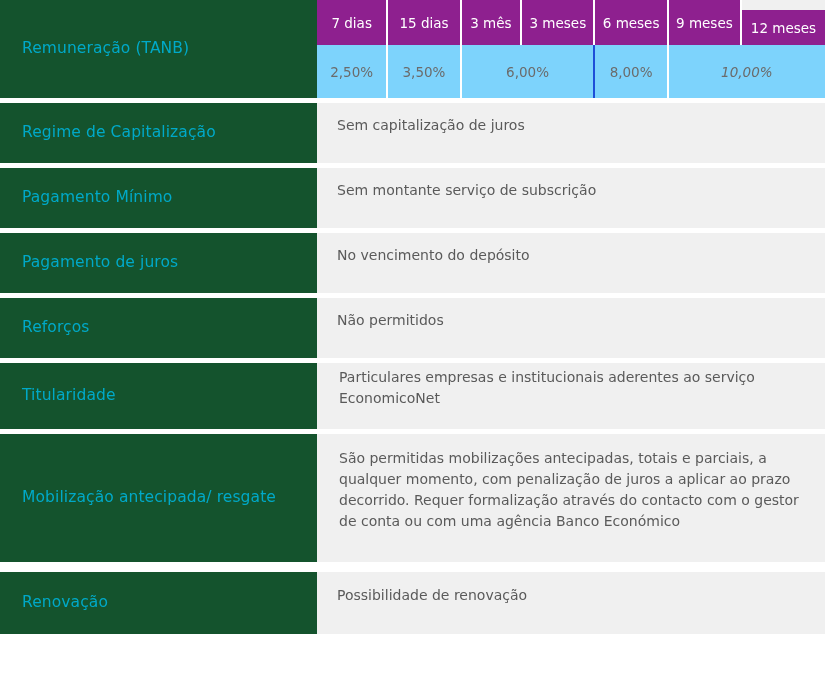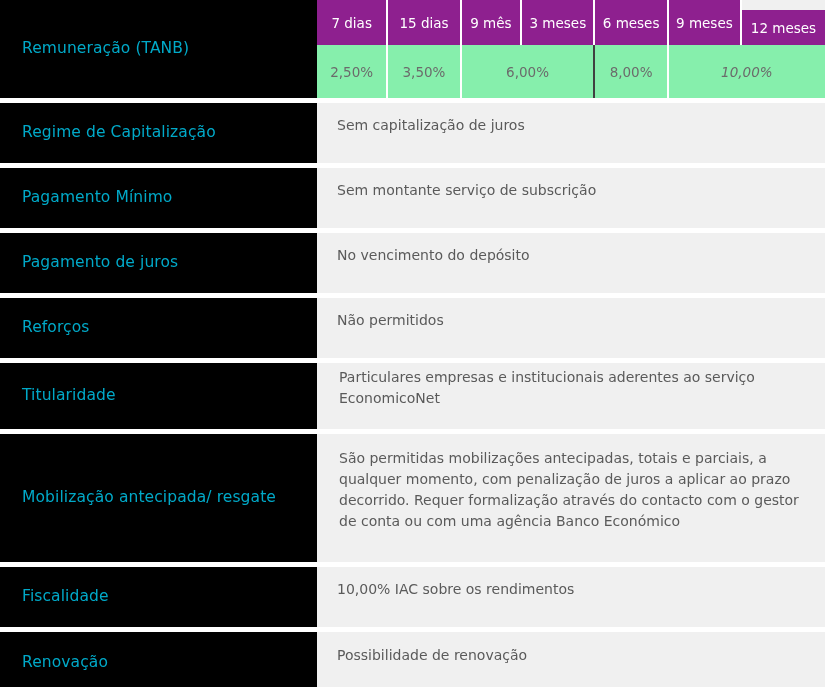--- a/index.html
+++ b/index.html
@@ -24,21 +24,21 @@
     width: 825px;
     table-layout: fixed;
   }
   td, th {
     padding: 0;
     vertical-align: top;
   }
   
   .label-cell {
     width: 295px;
-    background: #000000;
+    background: #14532d;
     color: #00a9c8;
     font-size: 15.5px;
     font-weight: normal;
     padding: 0 0 0 22px;
     vertical-align: middle;
     line-height: 1.25;
     letter-spacing: 0.1px;
   }
   .value-cell {
     background: #f0f0f0;
@@ -76,21 +76,21 @@
     box-sizing: border-box;
   }
   .term-head:last-child {
     border-right: none;
     margin-top: 10px;
   }
   .terms-values {
     display: flex;
     width: 100%;
     height: 53px;
-    background: #86efac;
+    background: #7dd3fc;
   }
   .term-value {
     color: #6b6b6b;
     font-size: 13.5px;
     display: flex;
     align-items: center;
     justify-content: center;
     border-right: 2px solid #ffffff;
     box-sizing: border-box;
   }
@@ -112,30 +112,30 @@
 <div class="sheet">
   <table class="product-table">
     <tbody>
 
       <tr class="first-row">
         <td class="label-cell remun-label">Remuneração (TANB)</td>
         <td class="terms-wrap">
           <div class="terms-header">
             <div class="term-head" style="width:73px">7 dias</div>
             <div class="term-head" style="width:75px">15 dias</div>
-            <div class="term-head" style="width:62px">9 mês</div>
+            <div class="term-head" style="width:62px">3 mês</div>
             <div class="term-head" style="width:75px">3 meses</div>
             <div class="term-head" style="width:75px">6 meses</div>
             <div class="term-head" style="width:75px">9 meses</div>
             <div class="term-head" style="width:85px">12 meses</div>
           </div>
           <div class="terms-values">
             <div class="term-value pct" style="width:73px">2,50%</div>
             <div class="term-value pct" style="width:75px">3,50%</div>
-            <div class="term-value pct" style="width:137px;border-right:2px solid #404040">6,00%</div>
+            <div class="term-value pct" style="width:137px;border-right:2px solid #1d4ed8">6,00%</div>
             <div class="term-value pct" style="width:75px">8,00%</div>
             <div class="term-value pct" style="width:160px">10,00%</div>
           </div>
         </td>
       </tr>
 
       <tr class="row-gap">
           <td></td>
           <td></td>
         </tr>
@@ -193,24 +193,20 @@
       <tr>
         <td class="label-cell" style="height:128px">Mobilização antecipada/ resgate</td>
         <td class="value-cell" style="padding-left:22px">São permitidas mobilizações antecipadas, totais e parciais, a qualquer momento, com penalização de juros a aplicar ao prazo decorrido. Requer formalização através do contacto com o gestor de conta ou com uma agência Banco Económico</td>
       </tr>
 
       <tr class="row-gap">
           <td></td>
           <td></td>
         </tr>
 
-      <tr>
-        <td class="label-cell" style="height:60px">Fiscalidade</td>
-        <td class="value-cell">10,00% IAC sobre os rendimentos</td>
-      </tr>
 
       <tr class="row-gap">
           <td></td>
           <td></td>
         </tr>
 
       <tr>
         <td class="label-cell" style="height:62px">Renovação</td>
         <td class="value-cell">Possibilidade de renovação</td>
       </tr>

